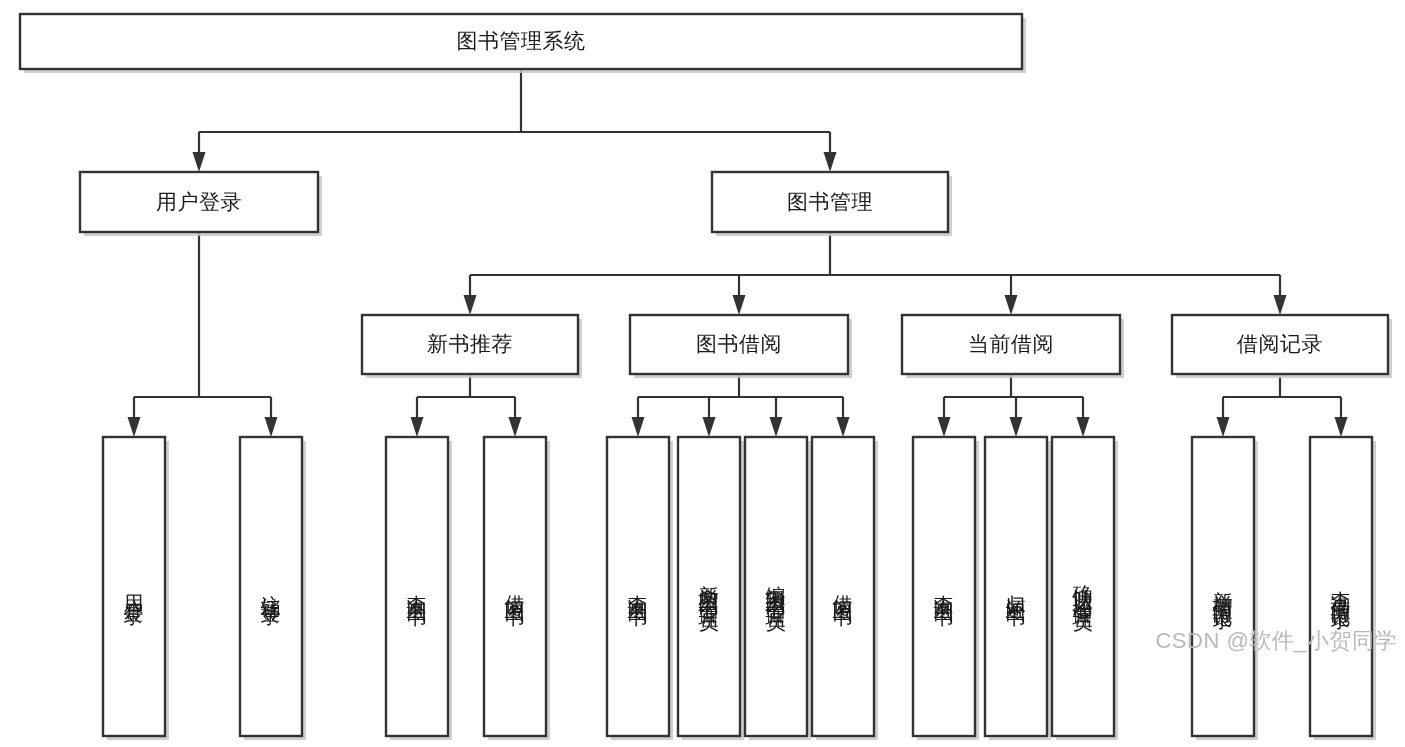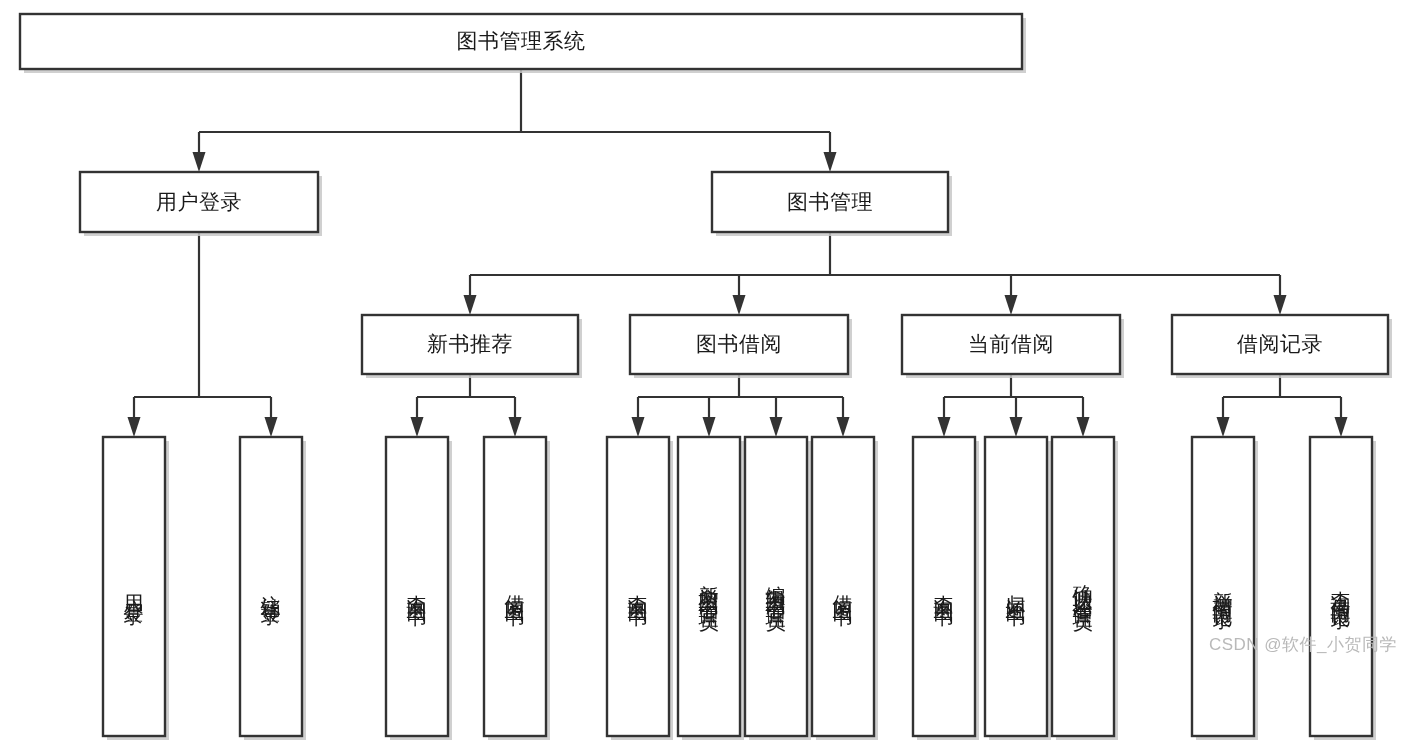--- a/index.html
+++ b/index.html
@@ -70,21 +70,21 @@
     color: #1a1a1a;
     letter-spacing: 4px;
     white-space: nowrap;
     text-align: center;
   }
   #watermark {
     position: absolute;
     right: 8px;
     bottom: 4px;
     font-family: "Liberation Sans", "DejaVu Sans", sans-serif;
-    font-size: 17px;
+    font-size: 22px;
     color: #b9b9b9;
     white-space: nowrap;
     letter-spacing: 0.5px;
   }
 </style>
 </head>
 <body>
 
 <div id="diagram-root">
   <svg id="flow-svg" viewBox="0 0 1405 747" xmlns="http://www.w3.org/2000/svg">

